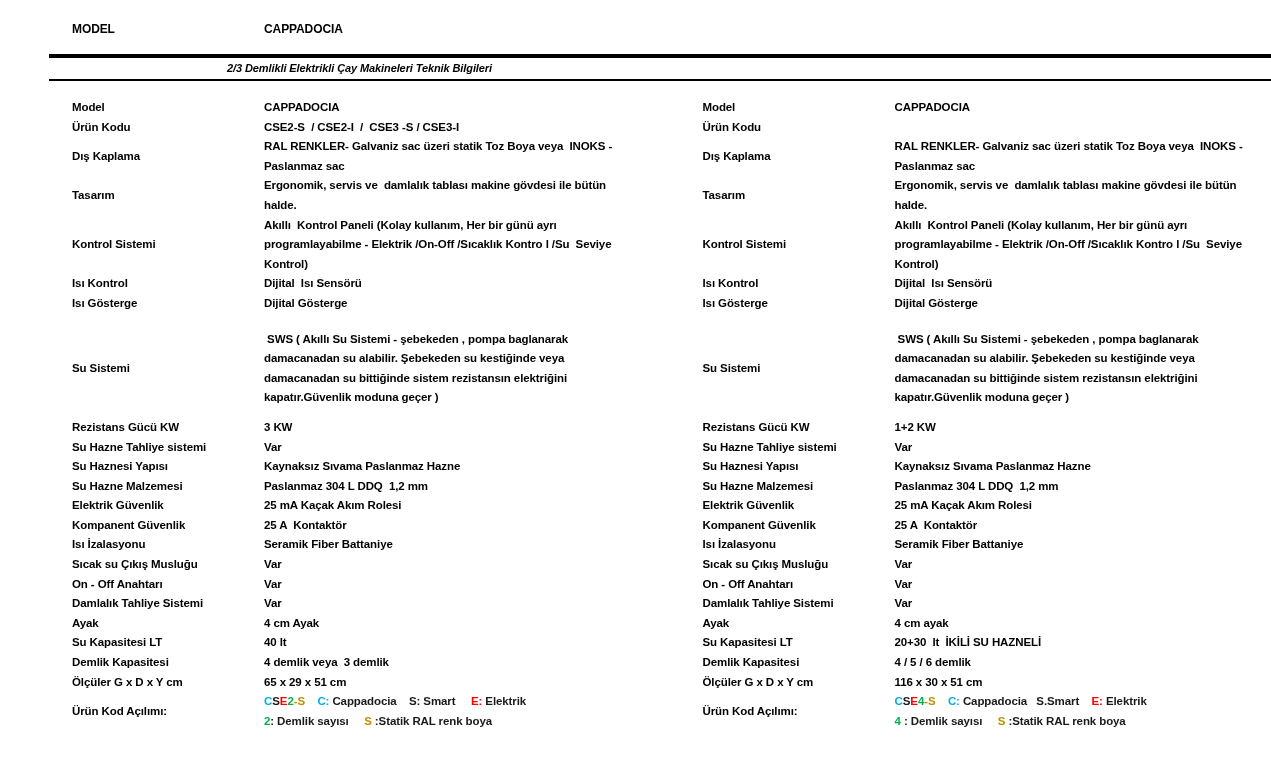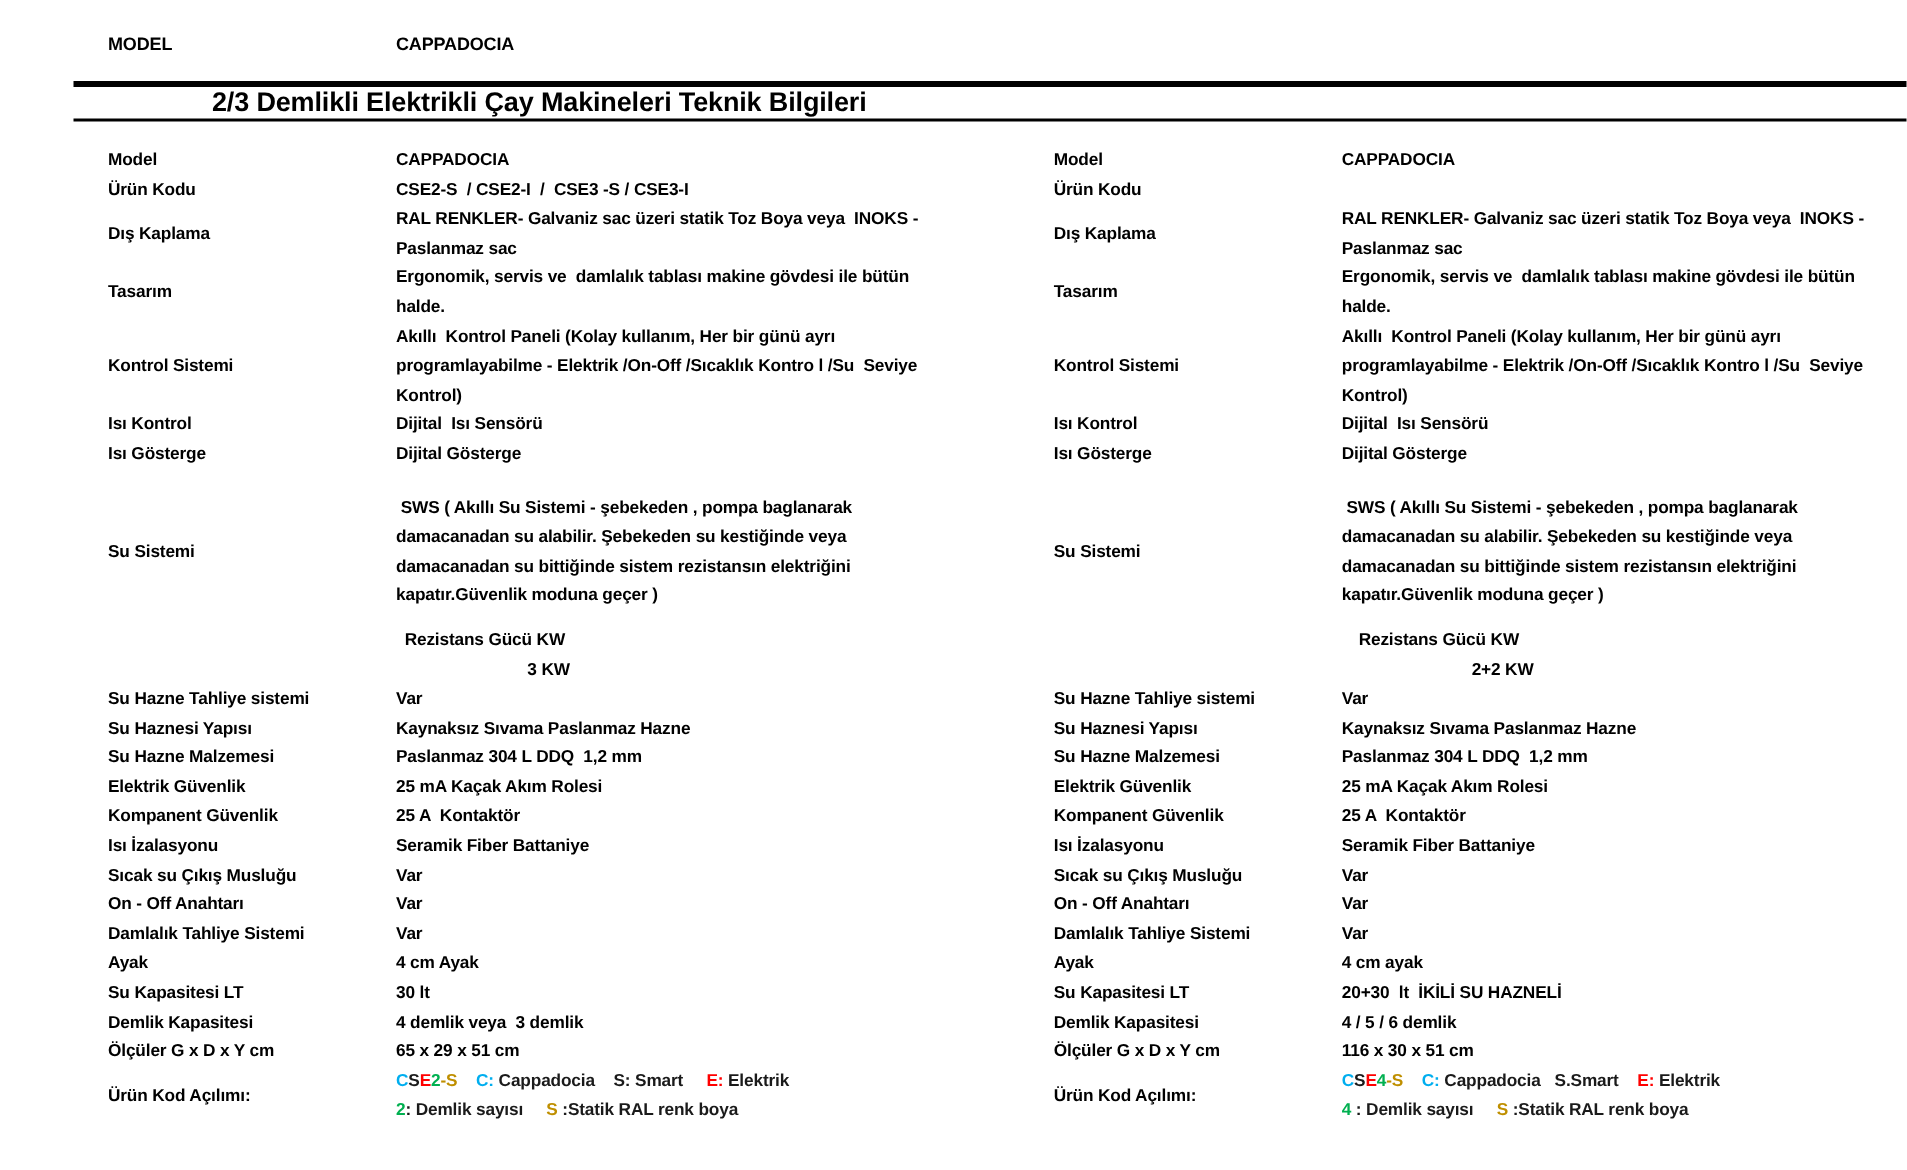--- a/index.html
+++ b/index.html
@@ -14,28 +14,28 @@
   .top-block{padding:20px 0 0 38px;}
   .top-row{display:flex;line-height:19px;font-size:12px;}
   .top-label{width:192px;flex:none;}
   .band{
     margin:15px 14px 0 15px;
     border-top:4px solid #000;
     border-bottom:2px solid #000;
     display:flex;
     padding:2px 0 3px;
   }
-  .band-title{width:50%;text-align:center;font-size:18px;line-height:16px;}
+  .band-title{width:50%;text-align:center;font-size:11px;line-height:16px;font-style:italic;}
   .tables{display:flex;margin-top:17px;}
   .spec-table{width:50%;box-sizing:border-box;}
   .spec-table[data-table="0"]{padding-left:38px;padding-right:10px;}
   .spec-table[data-table="1"]{padding-left:33px;padding-right:4px;}
   .spec-row{display:flex;align-items:center;line-height:19.6px;font-size:11.5px;}
   .spec-row.gap-lg{margin-top:16px;}
-  .spec-row.gap-sm{margin-top:10px;flex-direction:column;}
+  .spec-row.gap-sm{margin-top:10px;}
   .spec-label{width:192px;flex:none;}
   .spec-value{white-space:pre;}
   .code-line{white-space:pre;}
 </style>
 </head>
 <body>
 
 <div class="page">
 
   <div class="top-block">
@@ -129,21 +129,21 @@
         <div class="spec-row">
           <div class="spec-label">Damlalık Tahliye Sistemi</div>
           <div class="spec-value">Var</div>
         </div>
         <div class="spec-row">
           <div class="spec-label">Ayak</div>
           <div class="spec-value">4 cm Ayak</div>
         </div>
         <div class="spec-row">
           <div class="spec-label">Su Kapasitesi LT</div>
-          <div class="spec-value">30 lt</div>
+          <div class="spec-value">40 lt</div>
         </div>
         <div class="spec-row">
           <div class="spec-label">Demlik Kapasitesi</div>
           <div class="spec-value">4 demlik veya  3 demlik</div>
         </div>
         <div class="spec-row">
           <div class="spec-label">Ölçüler G x D x Y cm</div>
           <div class="spec-value">65 x 29 x 51 cm</div>
         </div>
         <div class="spec-row">
@@ -185,21 +185,21 @@
         </div>
         <div class="spec-row gap-lg">
           <div class="spec-label">Su Sistemi</div>
           <div class="spec-value"> SWS ( Akıllı Su Sistemi - şebekeden , pompa baglanarak
 damacanadan su alabilir. Şebekeden su kestiğinde veya
 damacanadan su bittiğinde sistem rezistansın elektriğini
 kapatır.Güvenlik moduna geçer )</div>
         </div>
         <div class="spec-row gap-sm">
           <div class="spec-label">Rezistans Gücü KW</div>
-          <div class="spec-value">2+2 KW</div>
+          <div class="spec-value">1+2 KW</div>
         </div>
         <div class="spec-row">
           <div class="spec-label">Su Hazne Tahliye sistemi</div>
           <div class="spec-value">Var</div>
         </div>
         <div class="spec-row">
           <div class="spec-label">Su Haznesi Yapısı</div>
           <div class="spec-value">Kaynaksız Sıvama Paslanmaz Hazne</div>
         </div>
         <div class="spec-row">

